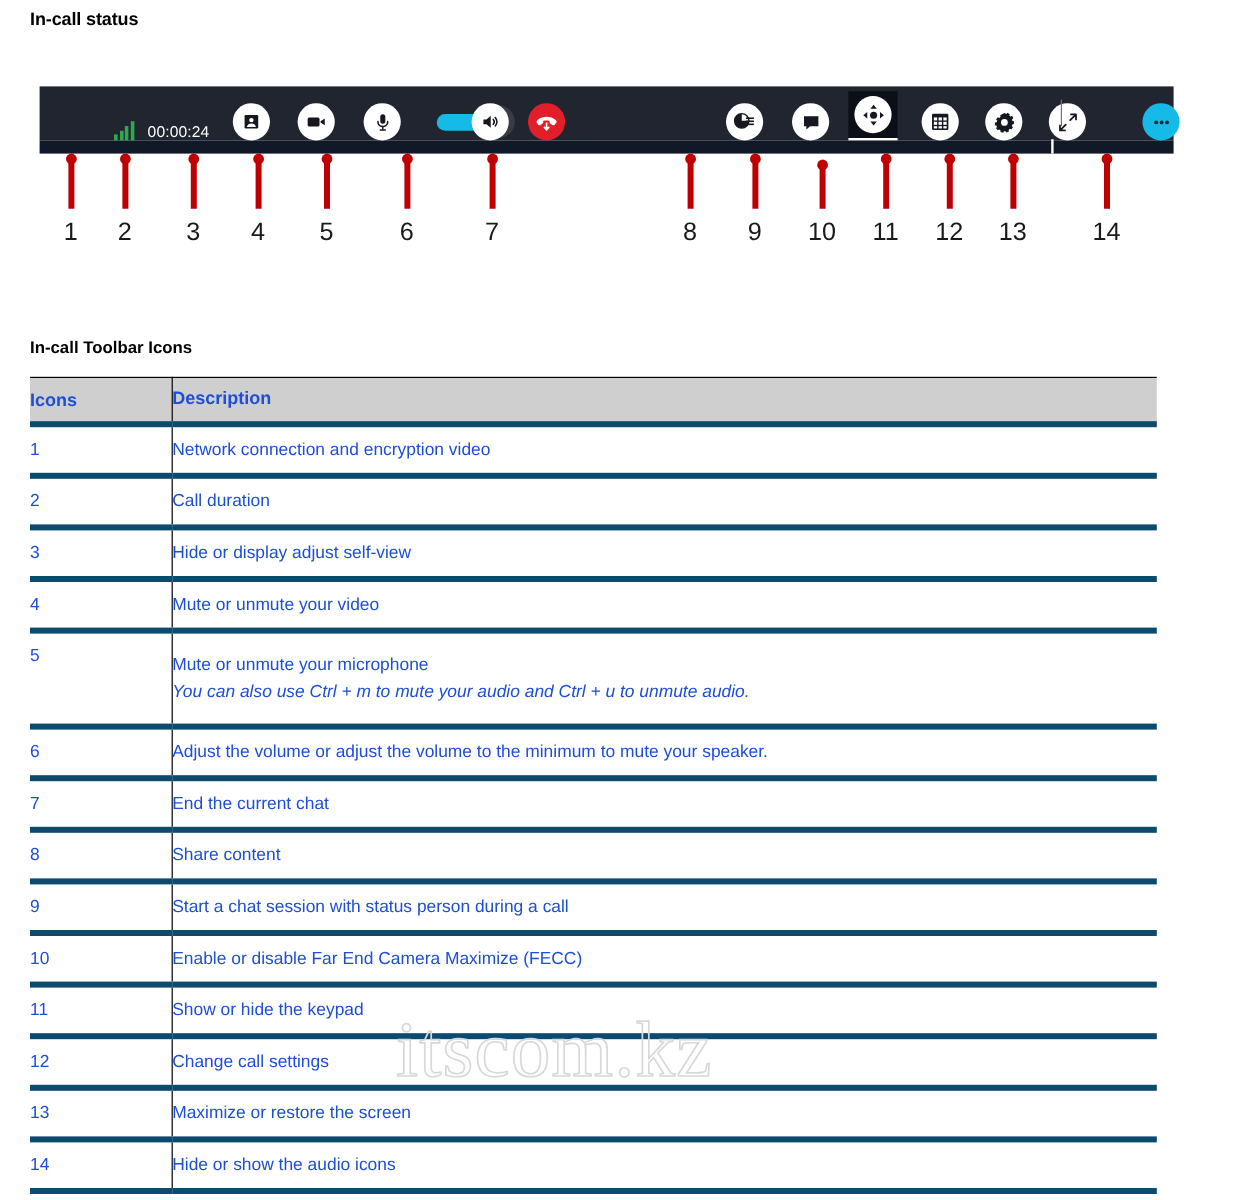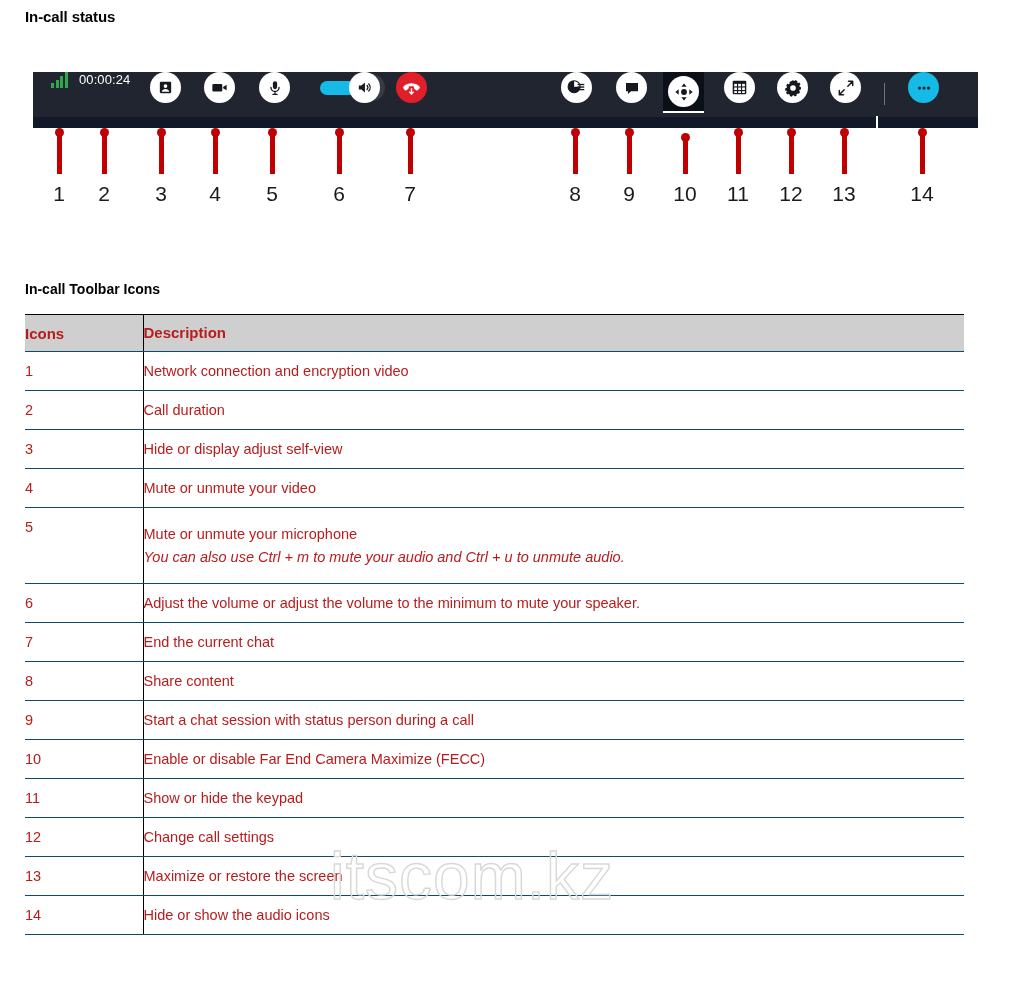--- a/index.html
+++ b/index.html
@@ -46,21 +46,22 @@
     left: 0; top: 45px;
     width: 945px; height: 11px;
     background: #111827;
   }
 
   .tb-item {
     position: absolute;
     top: 0;
     height: 45px;
     display: flex;
-    align-items: flex-start;
+    align-items: flex-end;
+    margin-left: 44px;
   }
 
   
   .signal {
     display: flex;
     align-items: flex-end;
     gap: 1.5px;
     height: 16px;
   }
   .signal i {
@@ -209,25 +210,25 @@
     width: 939px;
   }
   table.icons-table {
     border-collapse: collapse;
     width: 939px;
     table-layout: fixed;
   }
   table.icons-table th,
   table.icons-table td {
     border-top: 1px solid #000;
-    border-bottom: 1px solid #0c4a6e;
+    border-bottom: 5px solid #0c4a6e;
     padding: 0;
     vertical-align: middle;
     font-size: 14.5px;
-    color: #b91c1c;
+    color: #1d4ed8;
   }
   table.icons-table th {
     background: #cfcfcf;
     font-weight: bold;
     text-align: left;
     height: 36px;
     font-size: 15px;
   }
   table.icons-table col.c1 { width: 118px; }
   table.icons-table col.c2 { width: 821px; }
@@ -245,21 +246,21 @@
   tr.two-line .cell-icons,
   tr.two-line .cell-desc { height: 64px; }
   .cell-desc-inner { padding: 4px 0; }
 
   
   .watermark {
     position: absolute;
     left: 330px;
     top: 838px;
     font-size: 66px;
-    font-family: Liberation Sans, sans-serif;
+    font-family: Liberation Serif, serif;
     font-weight: normal;
     color: transparent;
     -webkit-text-stroke: 1.4px #d8d8d8;
     letter-spacing: 1px;
     pointer-events: none;
     user-select: none;
     white-space: nowrap;
   }
 </style>
 </head>

